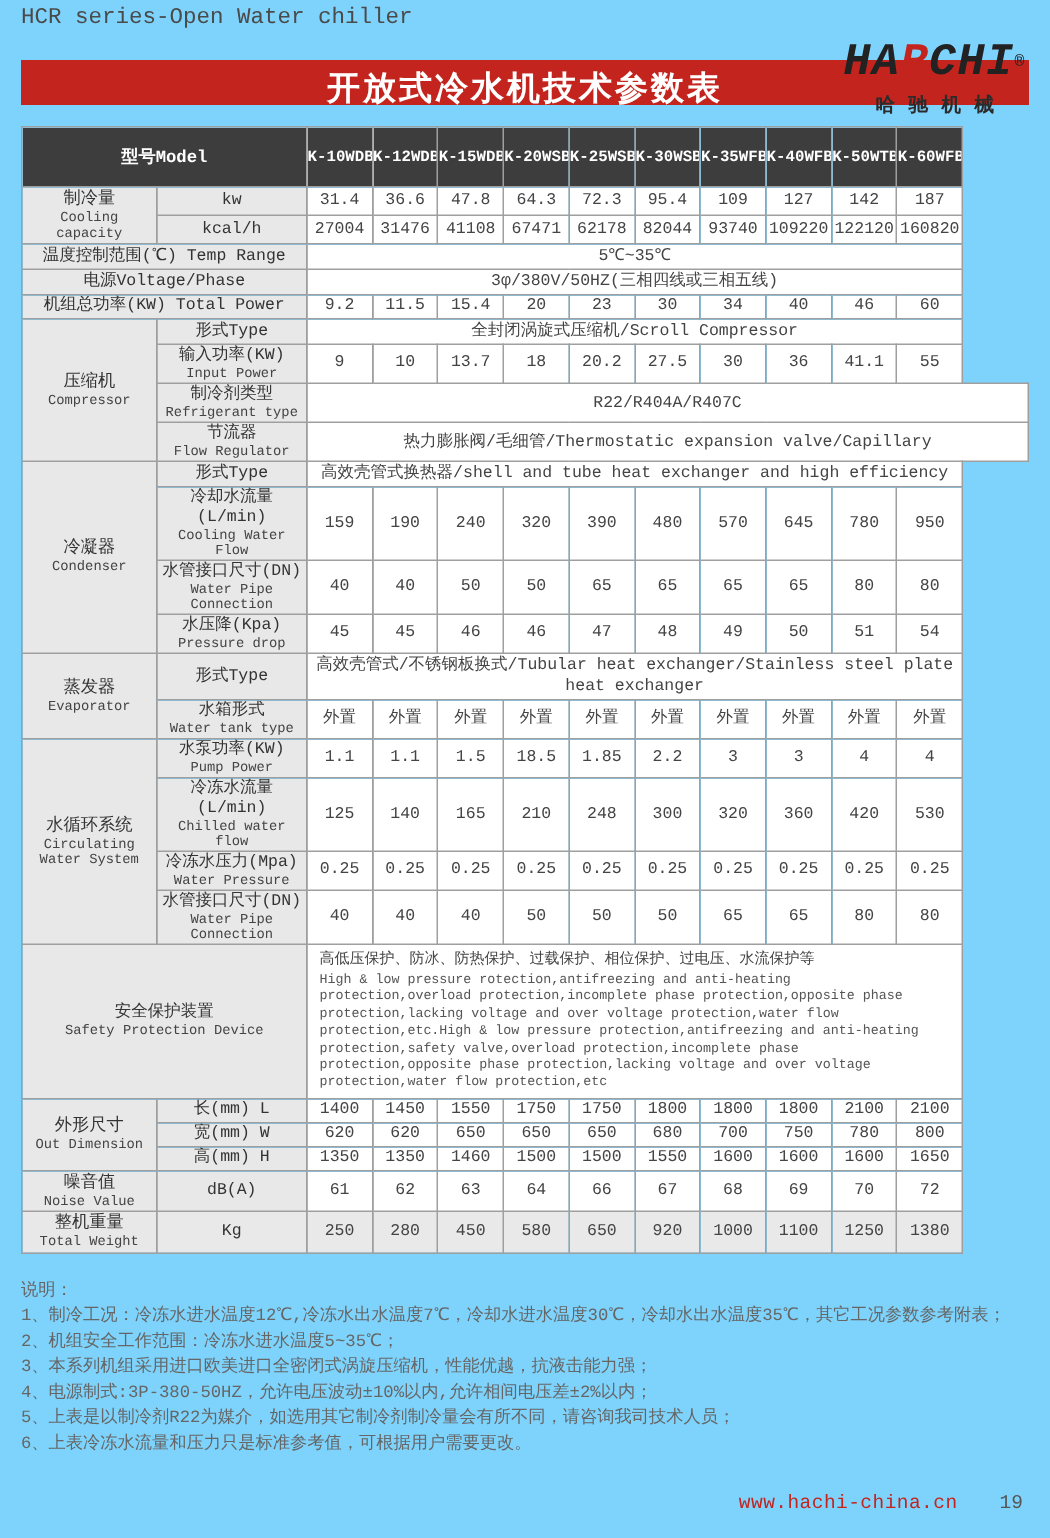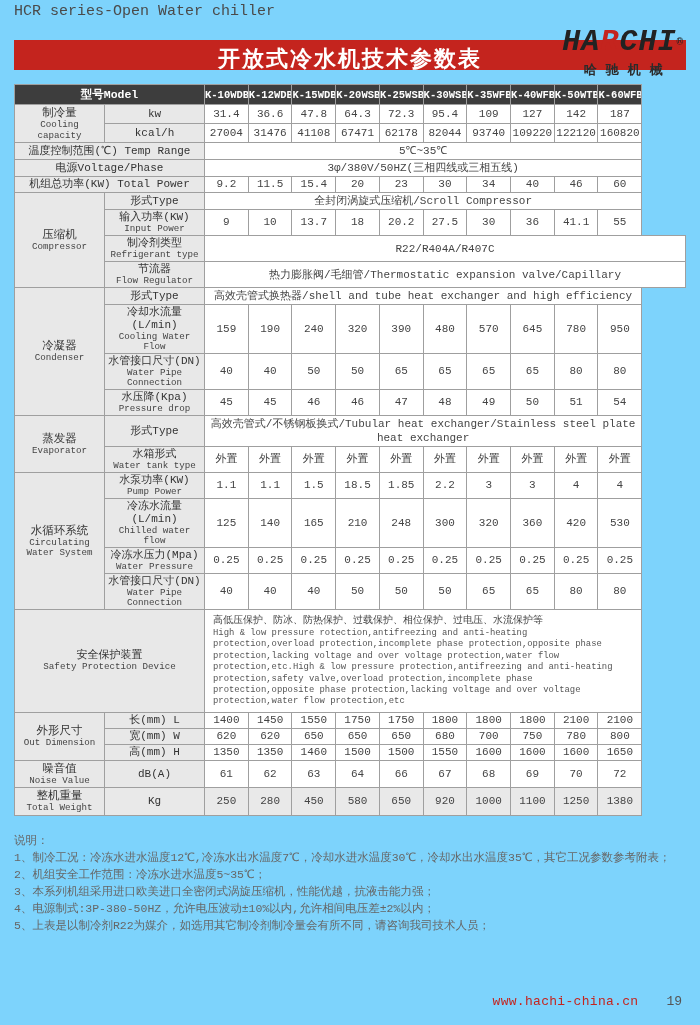--- a/index.html
+++ b/index.html
@@ -19,21 +19,21 @@
   .title-en { margin-top:3px; font-size:15px; color:#4a4a4a; font-weight:400; }
 
   
   .banner { margin-top:20px; height:30px; line-height:42px; background:#c4241e; color:#fff;
             text-align:center; font-size:22px; font-weight:bold; letter-spacing:2px; }
 
   
   .tbl-wrap { margin-top:14px; }
   table { border-collapse:collapse; table-layout:fixed; width:672px; }
   th,td { border:1px solid #9f9f9f; overflow:hidden; }
-  thead th { background:#3d3d3d; color:#fff; font-size:10.5px; font-weight:bold; height:18px; padding:2px 0; text-align:center; white-space:nowrap; }
+  thead th { background:#3d3d3d; color:#fff; font-size:10.5px; font-weight:bold; height:18px; padding:12px 0; text-align:center; white-space:nowrap; }
   thead th.mh { font-size:11.5px; }
   td.g { background:#e8e8e8; text-align:center; vertical-align:middle; padding:1px 2px; }
   td.g .zh { font-size:11.5px; line-height:14px; color:#333; }
   td.g .en { font-size:9.2px; line-height:10.5px; color:#444; }
   td.l { background:#e8e8e8; text-align:center; vertical-align:middle; padding:1px 2px; color:#333; }
   td.l .zh { font-size:11px; line-height:13px; }
   td.l .en { font-size:9.2px; line-height:10px; color:#444; }
   td.v { background:#fff; text-align:center; font-size:11px; color:#444; padding:1px 0; line-height:13px; }
   td.sv { background:#fff; text-align:center; vertical-align:middle; font-size:11px; color:#444; padding:1px 2px; line-height:14px; }
   td.sv .svz, td.sv .sve { display:block; }
@@ -464,20 +464,21 @@
     </table>
   </div>
 
   <div class="notes">
     <div>说明：</div>
     <div>1、制冷工况：冷冻水进水温度12℃,冷冻水出水温度7℃，冷却水进水温度30℃，冷却水出水温度35℃，其它工况参数参考附表；</div>
     <div>2、机组安全工作范围：冷冻水进水温度5~35℃；</div>
     <div>3、本系列机组采用进口欧美进口全密闭式涡旋压缩机，性能优越，抗液击能力强；</div>
     <div>4、电源制式:3P-380-50HZ，允许电压波动±10%以内,允许相间电压差±2%以内；</div>
     <div>5、上表是以制冷剂R22为媒介，如选用其它制冷剂制冷量会有所不同，请咨询我司技术人员；</div>
+    <div>6、上表冷冻水流量和压力只是标准参考值，可根据用户需要更改。</div>
   </div>
 
   <div class="footer">
     <span class="url">www.hachi-china.cn</span>
     <span class="pg">19</span>
   </div>
 
 </div>
 
 </body></html>

